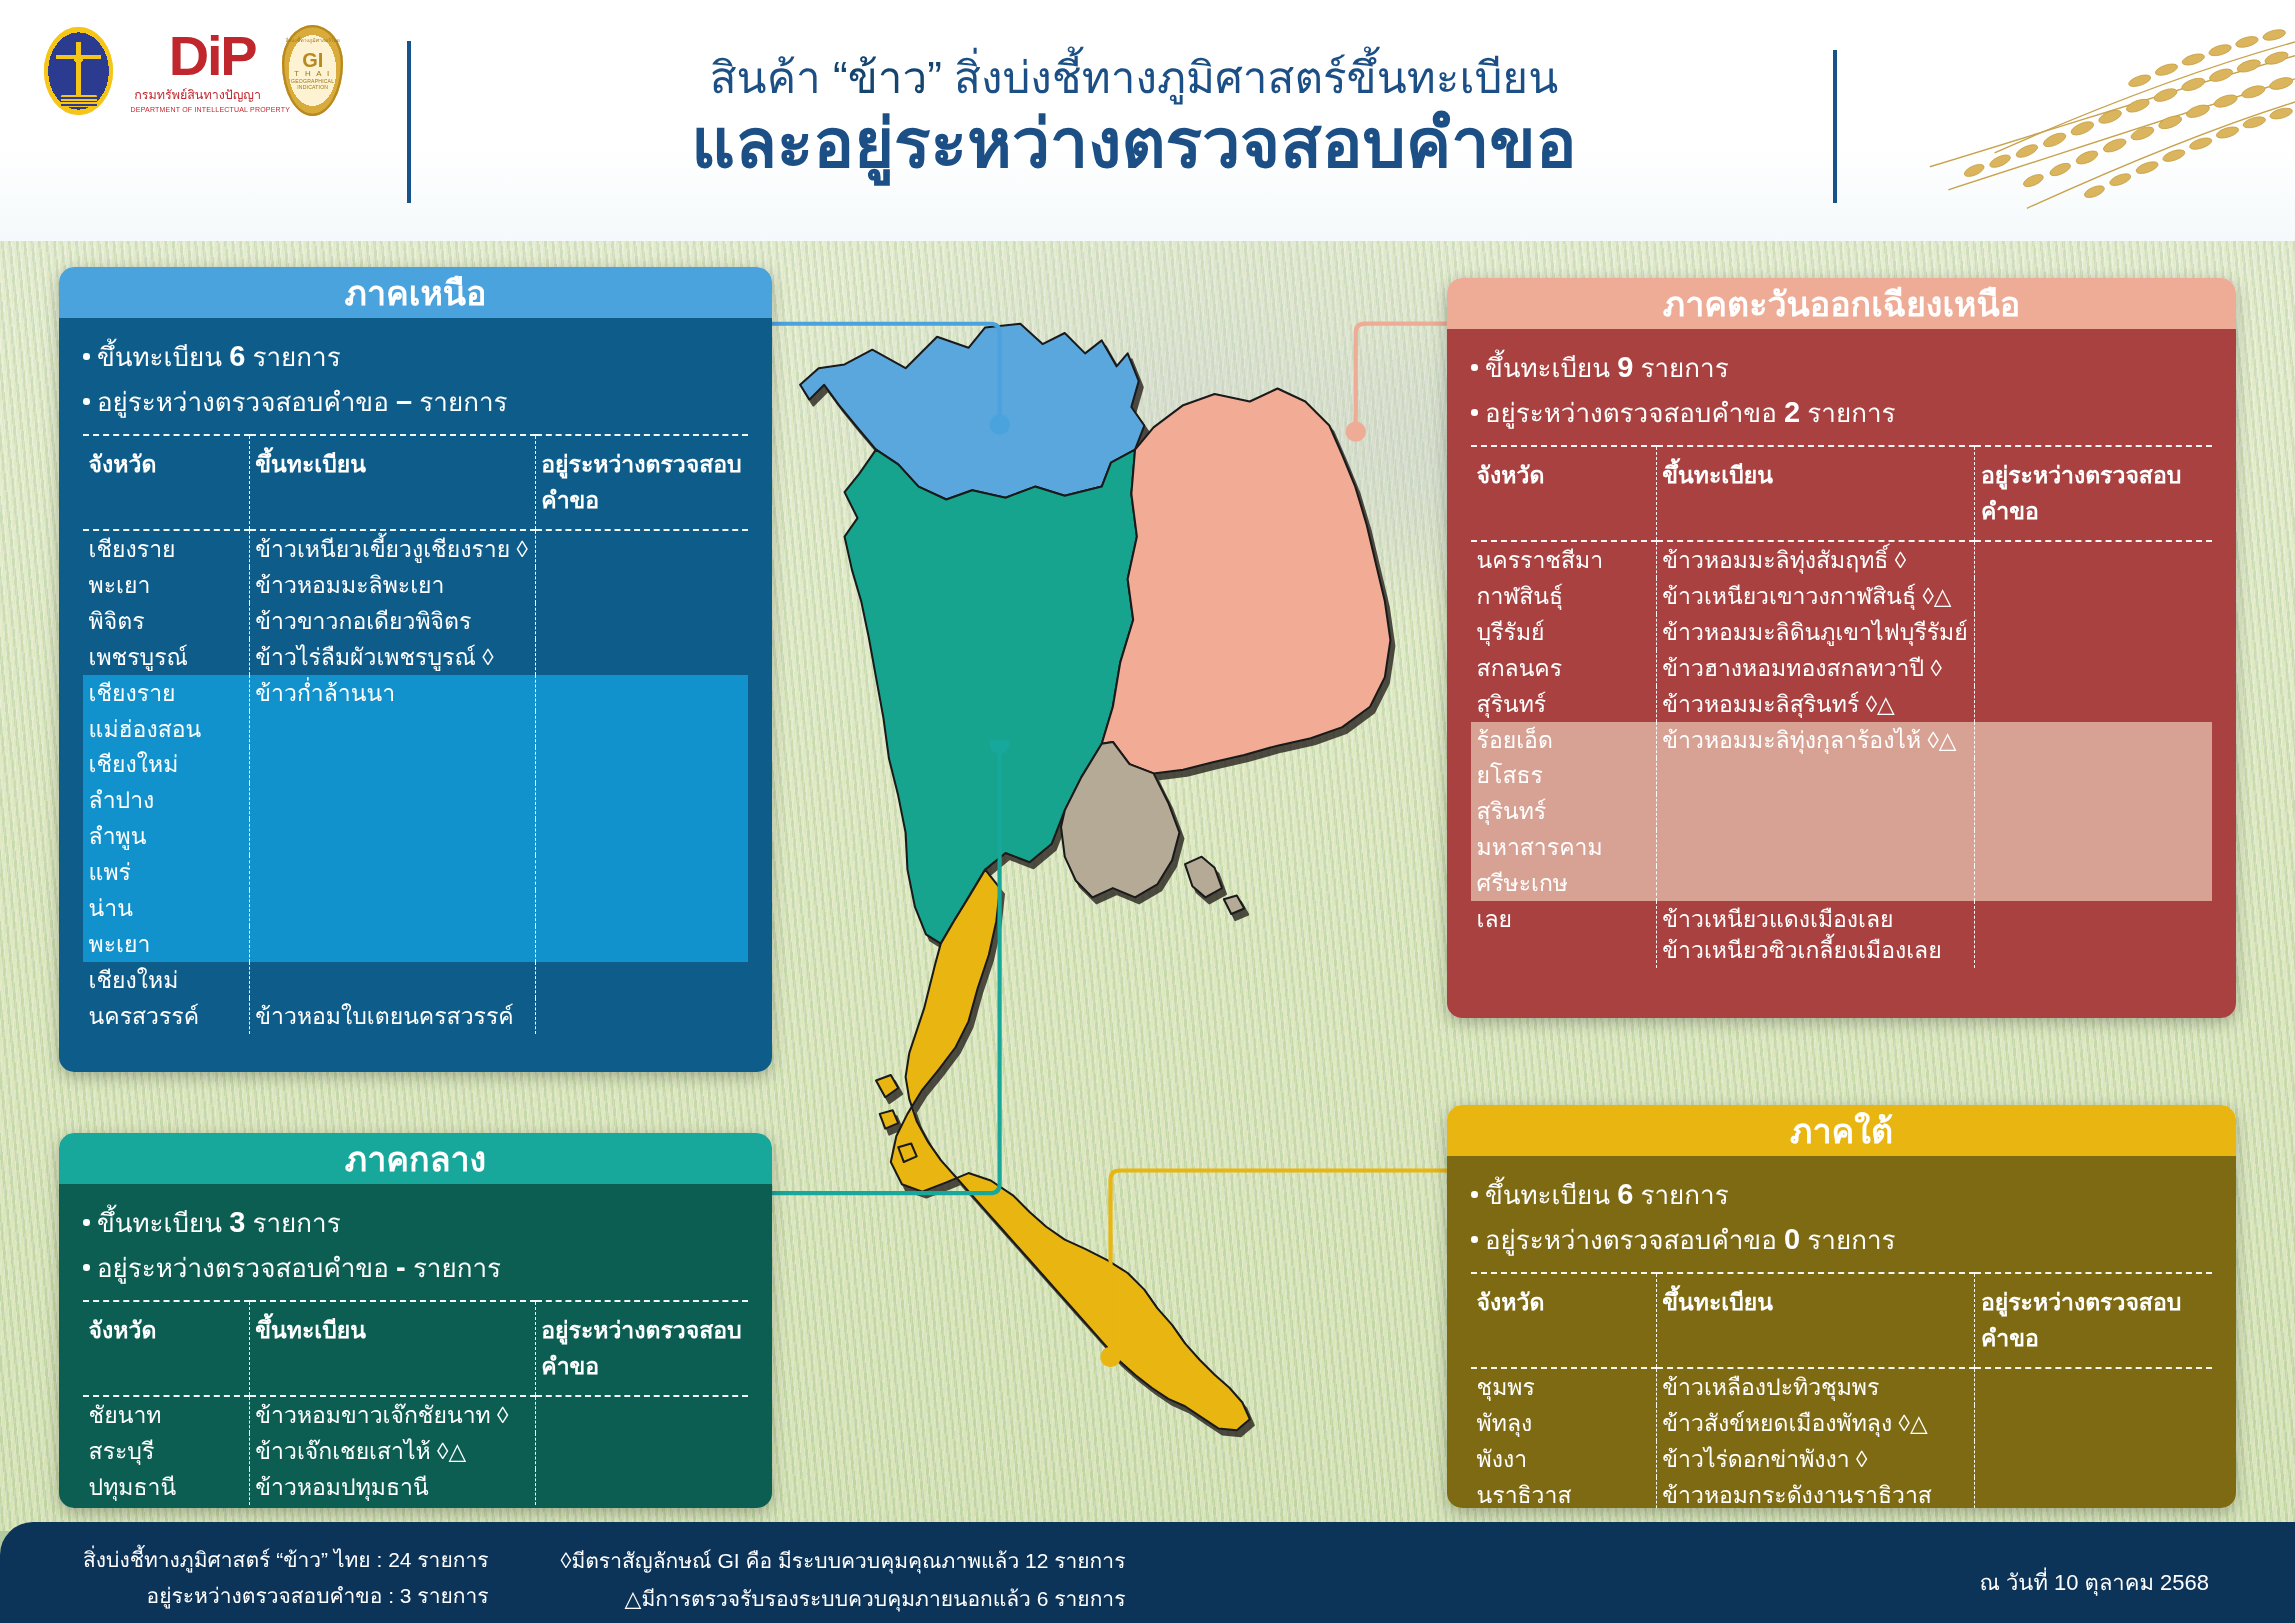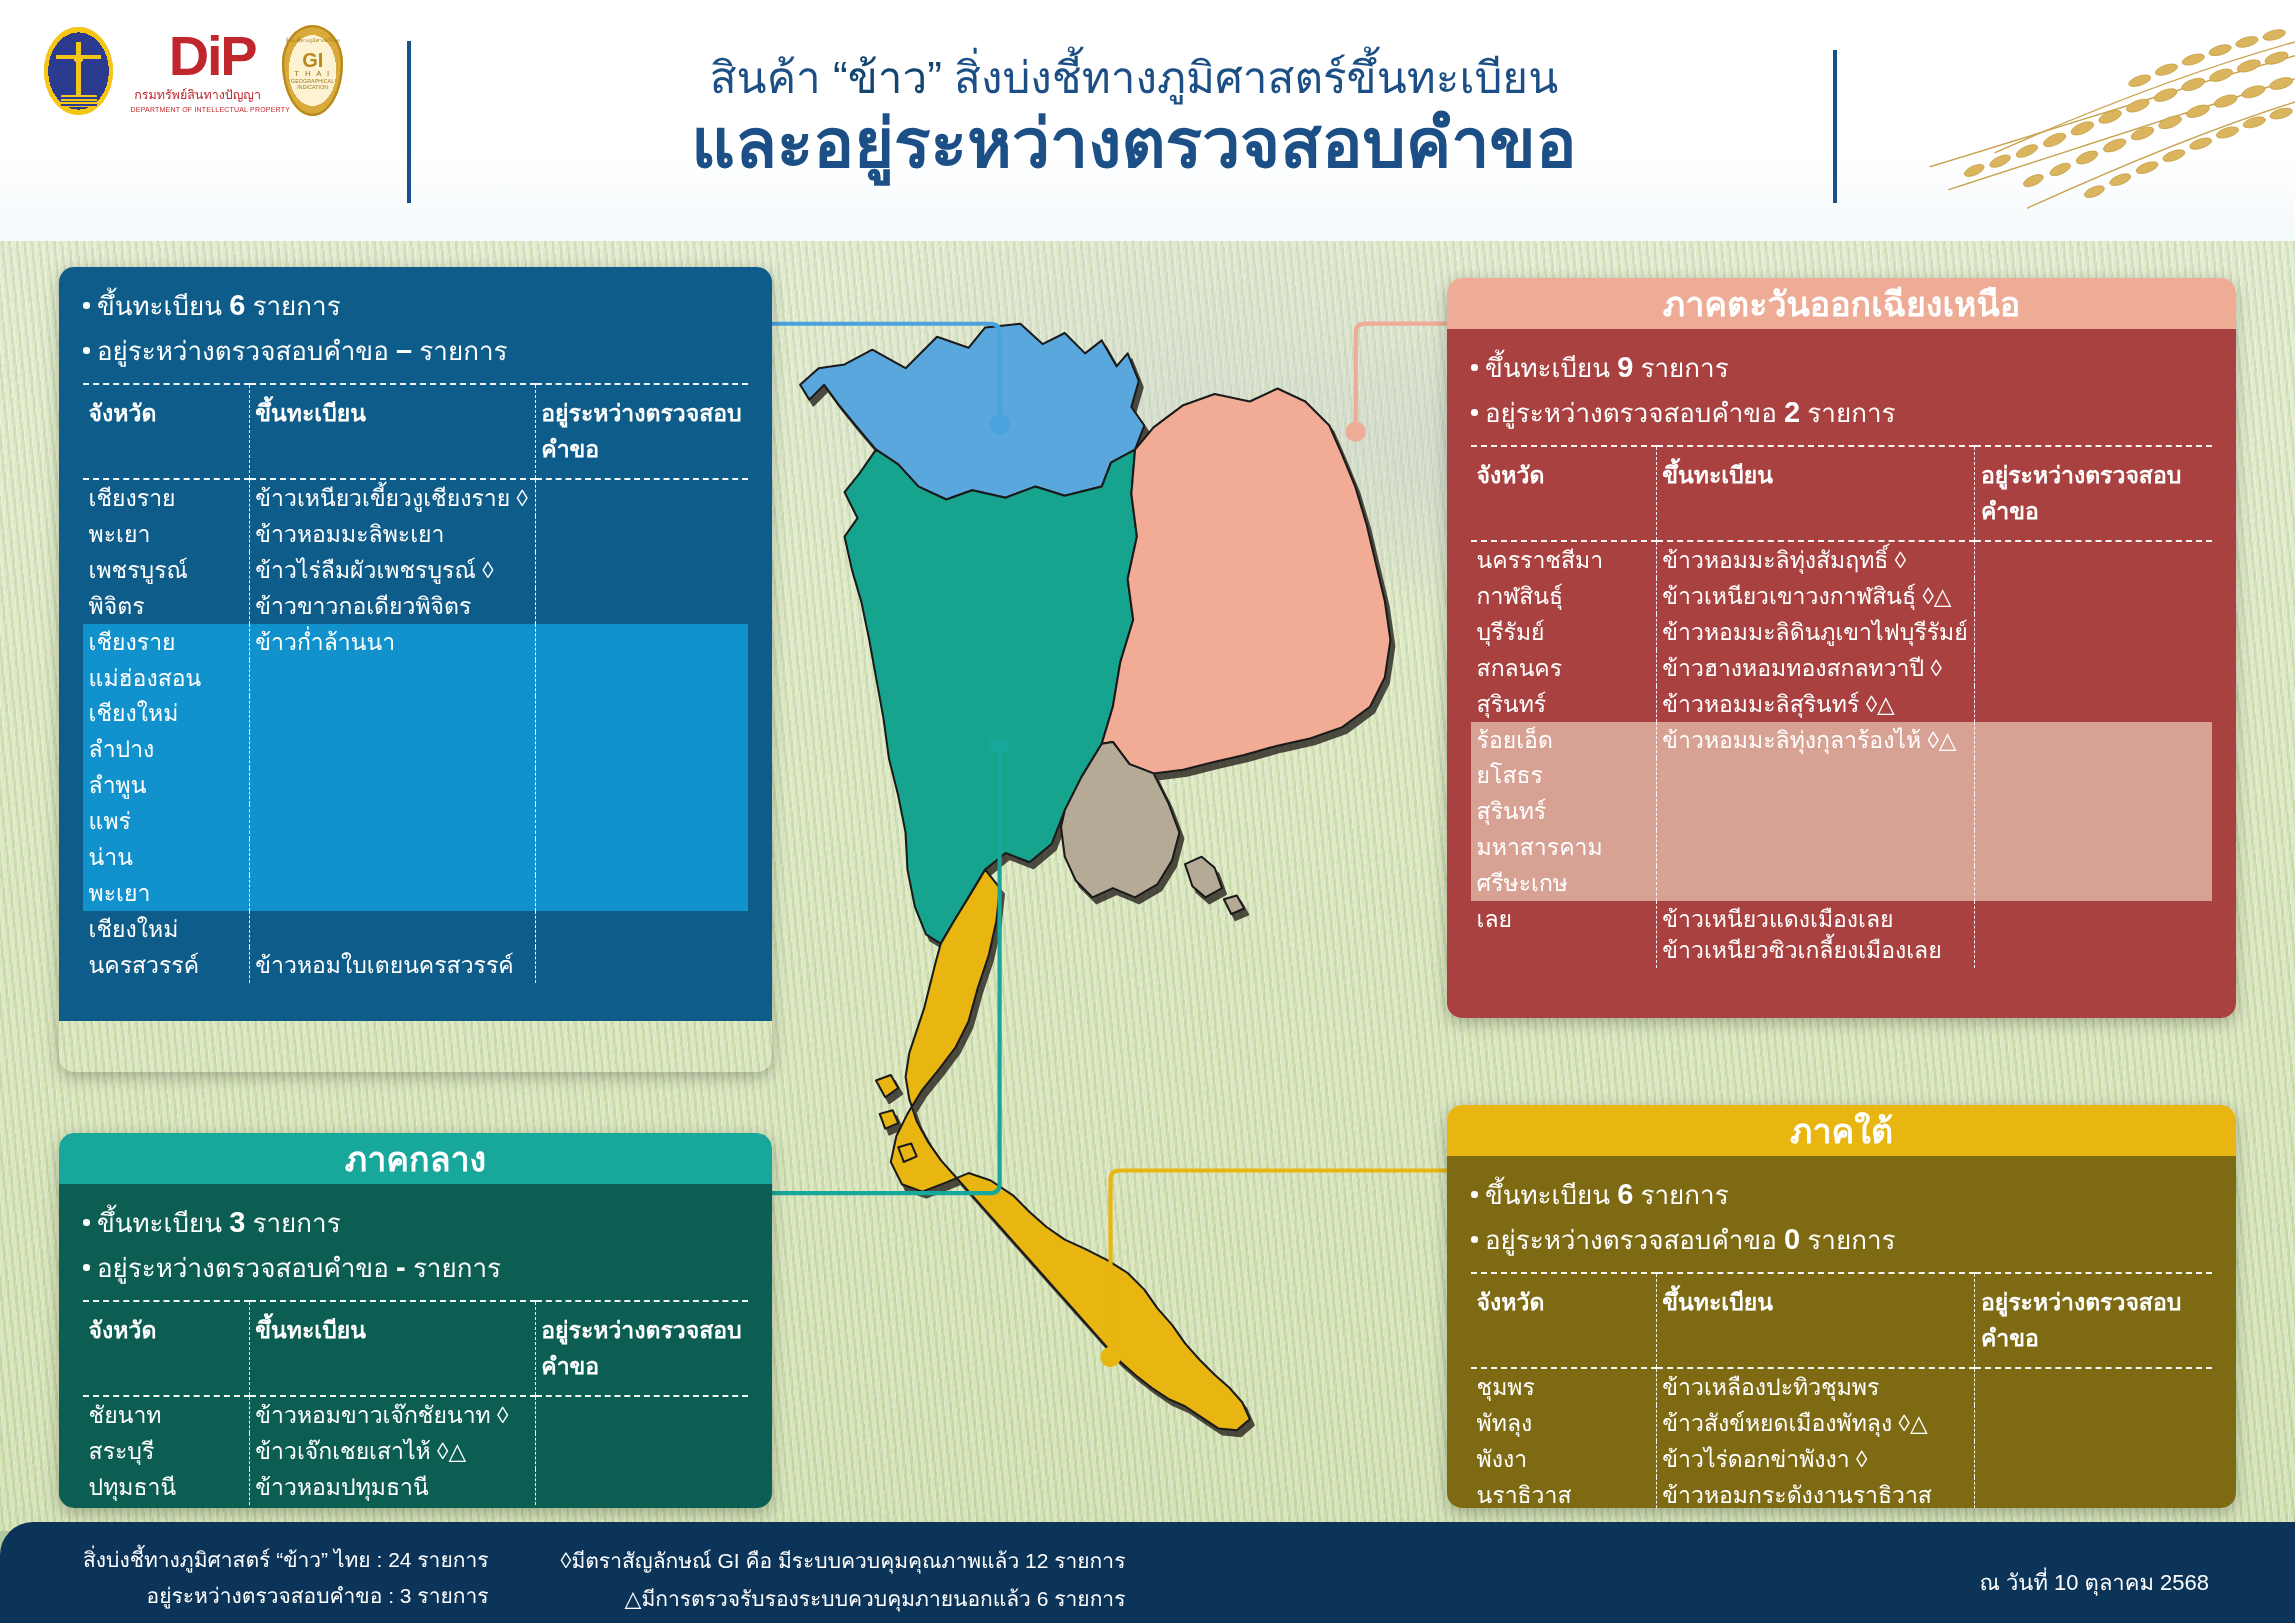--- a/index.html
+++ b/index.html
@@ -283,20 +283,21 @@
     <path d="M0 980 H 500 Q 520 980 520 960 V 20" stroke="#18a79b" stroke-width="9" fill="none" stroke-linecap="round"></path>
     <circle cx="520" cy="8" r="22" fill="#18a79b"></circle>
   </svg>
 
   <svg class="conn" style="left:1064px; top:1152px; width:407px; height:217px;" viewBox="0 0 880 470" width="407" height="217">
     <path d="M880 40 H 120 Q 100 40 100 60 V 430" stroke="#e8b511" stroke-width="9" fill="none" stroke-linecap="round"></path>
     <circle cx="100" cy="444" r="22" fill="#e8b511"></circle>
   </svg>
 
   <div class="panel" id="panel-north">
+    <div class="panel-head">ภาคเหนือ</div>
     <div class="panel-body">
       <div class="bullets">
         <div class="bullet">
           <span class="dot"></span><span>ขึ้นทะเบียน </span><b>6</b><span> รายการ</span>
         </div>
         <div class="bullet">
           <span class="dot"></span><span>อยู่ระหว่างตรวจสอบคำขอ </span><b>–</b><span> รายการ</span>
         </div>
       </div>
       <table class="tbl">
@@ -312,27 +313,27 @@
               <td class="c-prov col-sep">เชียงราย</td>
               <td class="c-reg col-sep">ข้าวเหนียวเขี้ยวงูเชียงราย ◊</td>
               <td class="c-pend"></td>
             </tr>
             <tr>
               <td class="c-prov col-sep">พะเยา</td>
               <td class="c-reg col-sep">ข้าวหอมมะลิพะเยา</td>
               <td class="c-pend"></td>
             </tr>
             <tr>
+              <td class="c-prov col-sep">พิจิตร</td>
+              <td class="c-reg col-sep">ข้าวขาวกอเดียวพิจิตร</td>
+              <td class="c-pend"></td>
+            </tr>
+            <tr>
               <td class="c-prov col-sep">เพชรบูรณ์</td>
               <td class="c-reg col-sep">ข้าวไร่ลืมผัวเพชรบูรณ์ ◊</td>
-              <td class="c-pend"></td>
-            </tr>
-            <tr>
-              <td class="c-prov col-sep">พิจิตร</td>
-              <td class="c-reg col-sep">ข้าวขาวกอเดียวพิจิตร</td>
               <td class="c-pend"></td>
             </tr>
             <tr class="hl-row">
               <td class="c-prov col-sep">เชียงราย</td>
               <td class="c-reg col-sep">ข้าวก่ำล้านนา</td>
               <td class="c-pend"></td>
             </tr>
             <tr class="hl-row">
               <td class="c-prov col-sep">แม่ฮ่องสอน</td>
               <td class="c-reg col-sep"></td>

